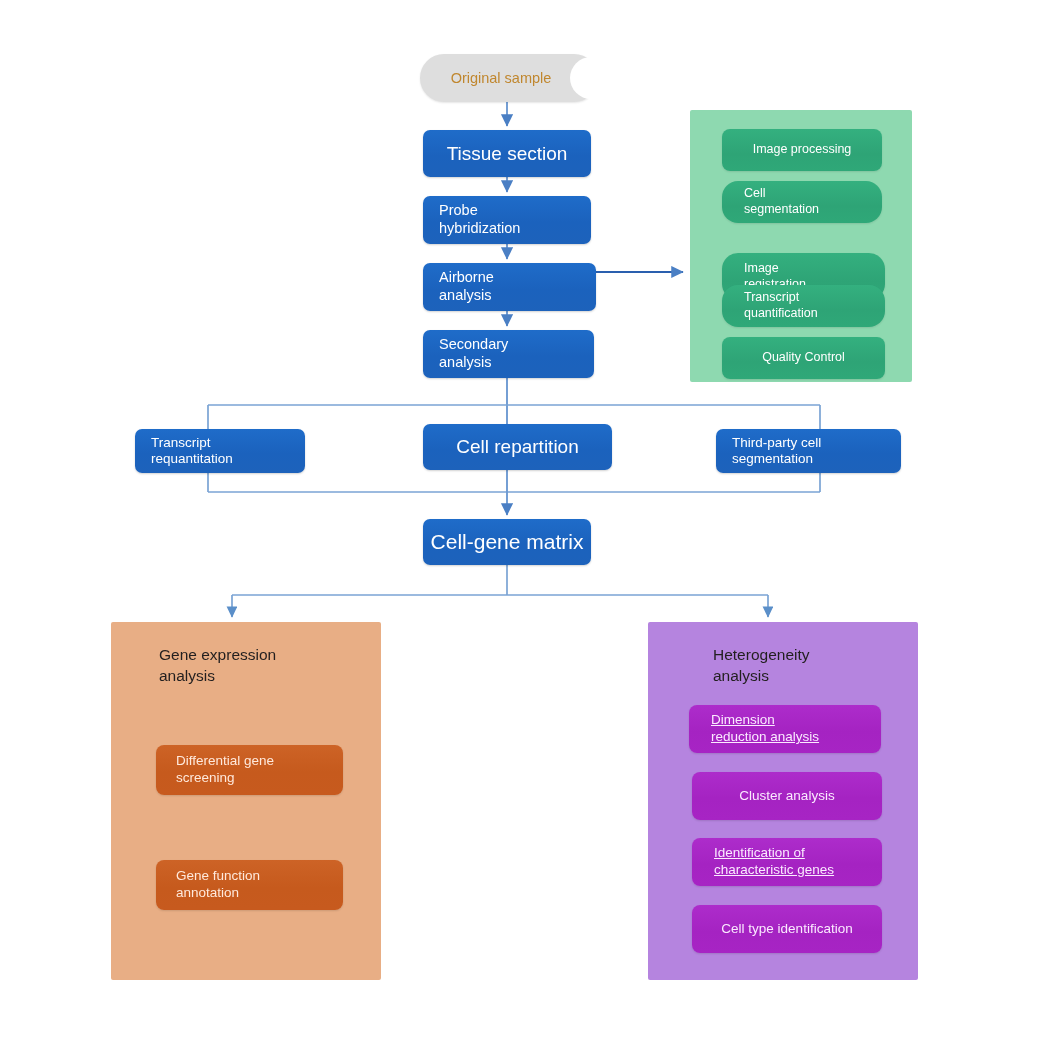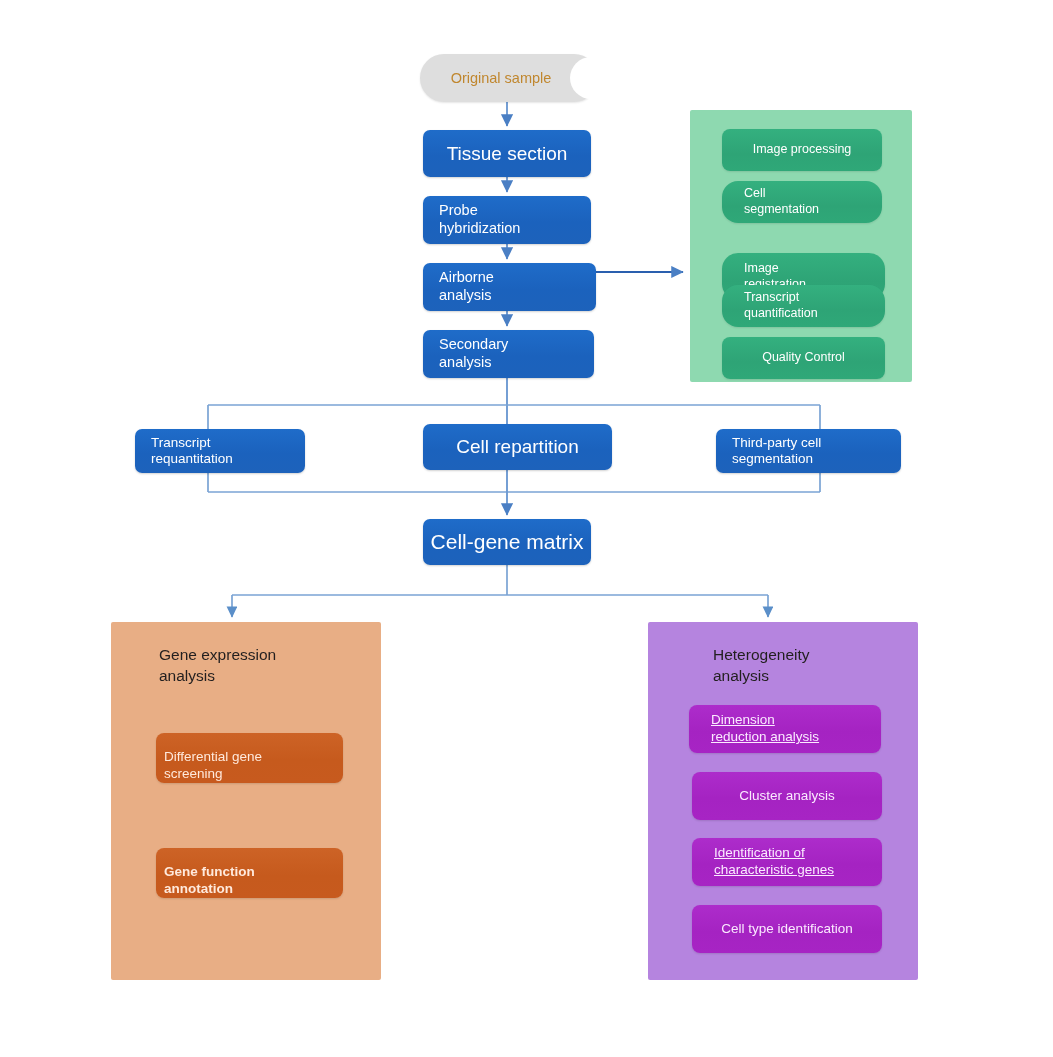--- a/index.html
+++ b/index.html
@@ -91,24 +91,25 @@
   }
   .orange-box {
     position: absolute;
     box-sizing: border-box;
     background: linear-gradient(180deg, #cd6326 0%, #c65a1d 55%, #c75a1e 100%);
     border-radius: 8px;
     color: #ffe9dc;
     font-size: 13.5px;
     line-height: 1.25;
     display: flex;
-    align-items: flex-end;
-    padding-left: 8px;
+    align-items: center;
+    padding-left: 20px;
     white-space: pre-line;
     box-shadow: 0 1px 2px rgba(0,0,0,0.12);
+    margin-top: 12px;
   }
   .purple-box {
     position: absolute;
     box-sizing: border-box;
     background: linear-gradient(180deg, #ad2ccb 0%, #a523c2 55%, #a724c4 100%);
     border-radius: 8px;
     color: #fbeaff;
     font-size: 13.5px;
     line-height: 1.25;
     display: flex;
@@ -277,21 +278,21 @@
   <div class="panel-orange" style="left:111px; top:622px; width:270px; height:358px;">
 
     <div class="panel-title" style="left:48px; top:23px;">Gene expression
 analysis</div>
 
     <div class="orange-box" style="left:45px; top:111px; width:187px; height:50px;">
       <span>Differential gene
 screening</span>
     </div>
 
-    <div class="orange-box" style="left:45px; top:226px; width:187px; height:50px;font-weight:bold;">
+    <div class="orange-box" style="left:45px; top:226px; width:187px; height:50px;">
       <span>Gene function
 annotation</span>
     </div>
   </div>
 
   <div class="panel-purple" style="left:648px; top:622px; width:270px; height:358px;">
 
     <div class="panel-title" style="left:65px; top:23px;">Heterogeneity
 analysis</div>
 

